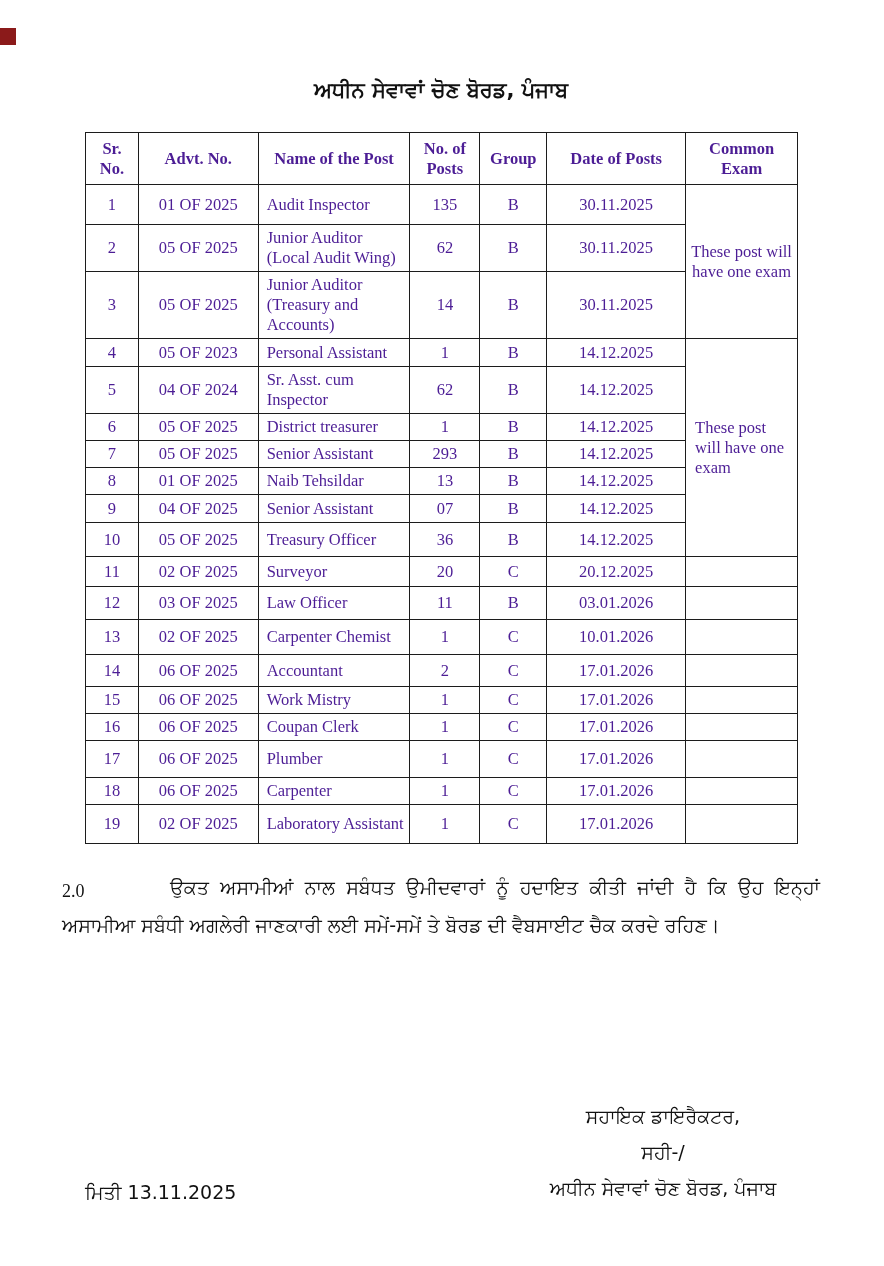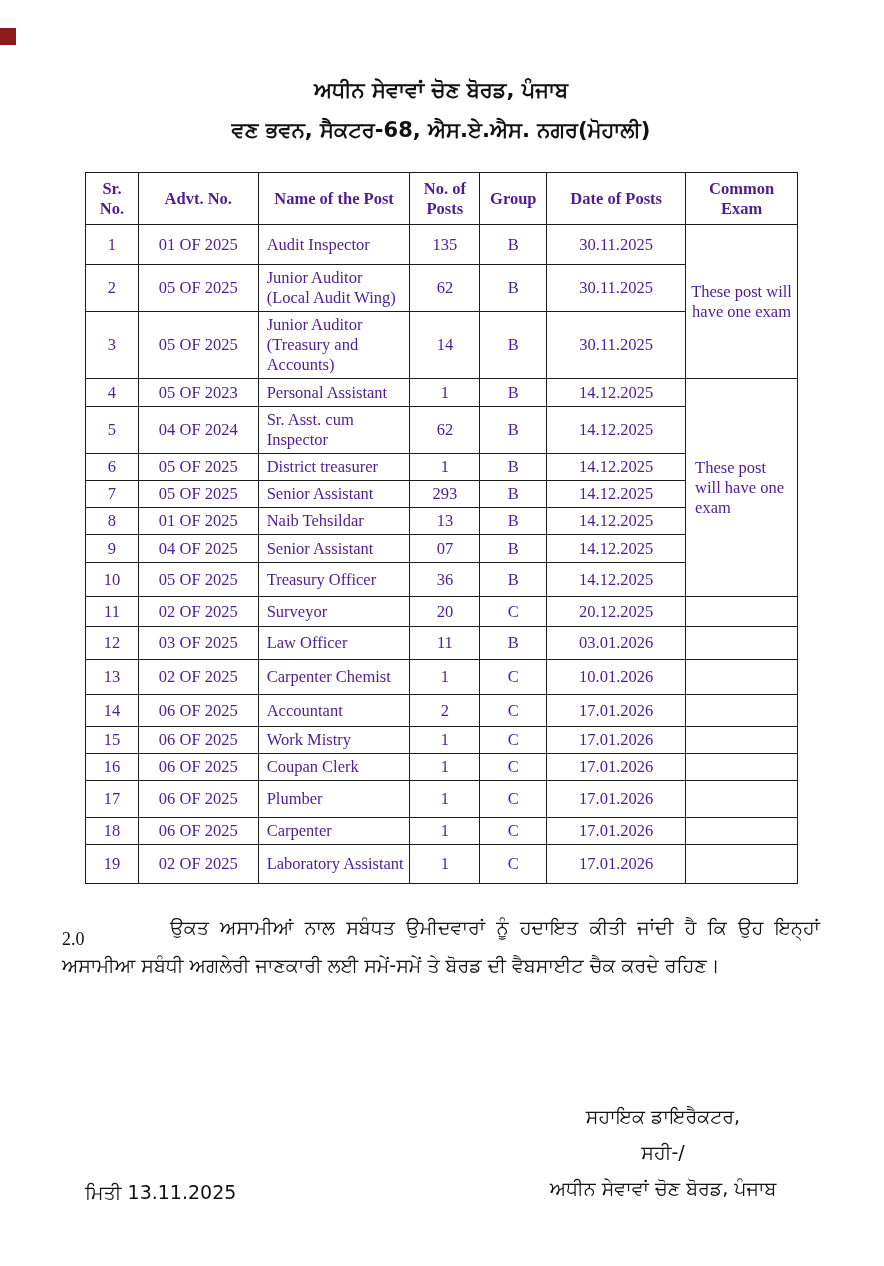--- a/index.html
+++ b/index.html
@@ -67,42 +67,41 @@
   table.sched tbody tr:nth-child(18) { height: 27px; }
   table.sched tbody tr:nth-child(19) { height: 39px; }
 
   .para2 {
     position: relative;
     margin-top: 24px;
     font-size: 19px; line-height: 38px;
     text-align: justify; text-indent: 108px;
   }
   .para2 .pnum {
-    position: absolute; left: 0; top: 12px;
+    position: absolute; left: 0; top: 4px;
     font-family: "Liberation Serif", "DejaVu Serif", serif;
     font-size: 18px; text-indent: 0;
   }
 
   .sign-row {
     position: absolute; left: 62px; right: 64px; top: 1098px;
     display: flex; justify-content: space-between; align-items: flex-end;
   }
   .date-line { font-size: 19px; padding-left: 23px; padding-bottom: 2px; }
   .sign-block { text-align: center; font-size: 19px; line-height: 36px; min-width: 310px; padding-right: 4px; }
 </style>
 </head>
 <body>
 
 <div class="page">
 
   <div class="corner-mark" style="background: rgb(139, 26, 26);"></div>
 
   <div class="doc-header">
     <div class="line">ਅਧੀਨ ਸੇਵਾਵਾਂ ਚੋਣ ਬੋਰਡ, ਪੰਜਾਬ</div>
-    <div class="line">ਵਣ ਭਵਨ, ਸੈਕਟਰ-68, ਐਸ.ਏ.ਐਸ. ਨਗਰ(ਮੋਹਾਲੀ)</div>
   </div>
 
 
   <table class="sched">
     <colgroup>
       <col class="c-sr">
         <col class="c-advt">
         <col class="c-post">
         <col class="c-posts">
       <col class="c-group">

